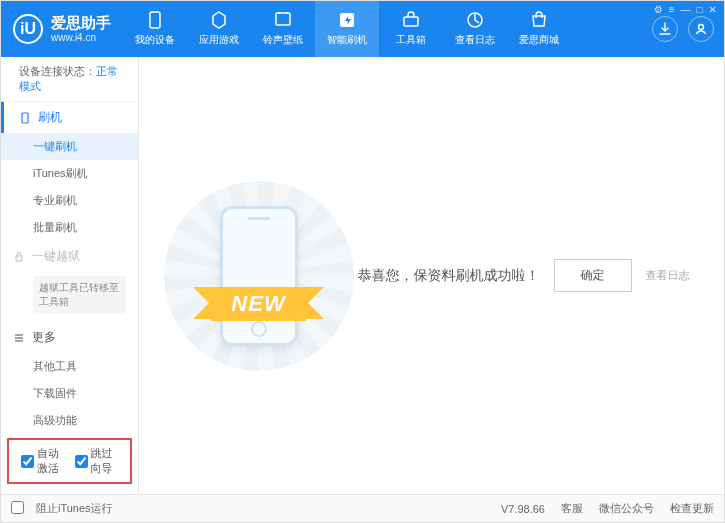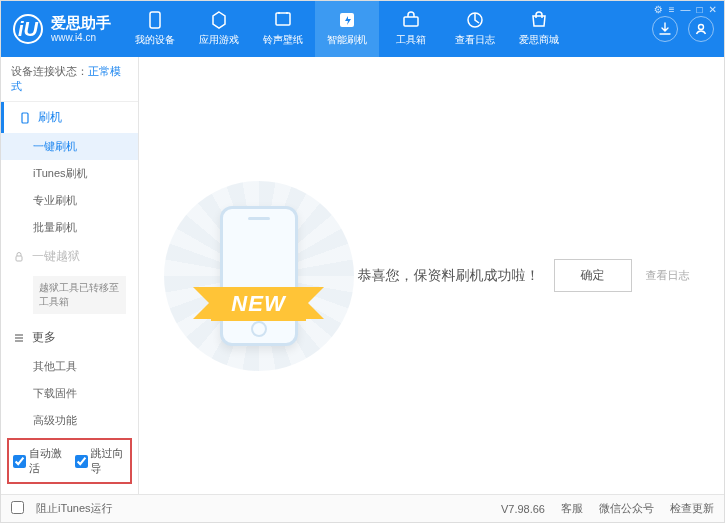--- a/index.html
+++ b/index.html
@@ -2,46 +2,46 @@
 <html><head>
 <meta charset="utf-8">
 <style>
 * { margin: 0; padding: 0; box-sizing: border-box; font-family: "Microsoft YaHei", sans-serif; }
 body { width: 725px; height: 523px; background: #fff; font-size: 12px; overflow: hidden; }
 .app { display: flex; flex-direction: column; height: 100%; border: 1px solid #ddd; }
 
 
 .header { background: #1a84ef; color: #fff; display: flex; align-items: stretch; height: 56px; }
 .brand { display: flex; align-items: center; padding: 0 12px; gap: 8px; }
-.brand-logo { width: 30px; height: 30px; border: 2px solid #fff; border-radius: 50%; display: flex; align-items: center; justify-content: center; font-size: 20px; font-weight: bold; font-style: italic; }
+.brand-logo { width: 30px; height: 30px; border: 2px solid #fff; border-radius: 50%; display: flex; align-items: center; justify-content: center; font-size: 16px; font-weight: bold; }
 .brand-txt { display: flex; flex-direction: column; line-height: 1.2; }
 .brand-name { font-size: 15px; font-weight: bold; }
 .brand-url { font-size: 10px; opacity: .9; }
 .nav { display: flex; flex: 1; }
 .nav-item { width: 64px; display: flex; flex-direction: column; align-items: center; justify-content: center; gap: 4px; cursor: pointer; font-size: 10px; }
 .nav-item.active { background: #3c9af2; }
 .nav-icon { width: 20px; height: 18px; display: flex; align-items: center; justify-content: center; }
 .header-right { display: flex; align-items: center; padding: 0 10px; gap: 10px; }
 .win-controls { position: absolute; top: 4px; right: 8px; display: flex; gap: 6px; font-size: 10px; color: #cfe5fb; cursor: pointer; }
 .circ-btn { width: 26px; height: 26px; border: 1.5px solid #8ec2f6; border-radius: 50%; display: flex; align-items: center; justify-content: center; }
 
 
 .body { display: flex; flex: 1; min-height: 0; }
 
 
 .sidebar { width: 138px; border-right: 1px solid #e5e5e5; display: flex; flex-direction: column; }
-.conn-status { padding: 7px 10px; font-size: 11px; color: #666; border-bottom: 1px solid #eee; }
+.conn-status { padding: 7px 18px; font-size: 11px; color: #666; border-bottom: 1px solid #eee; }
 .conn-status .val { color: #1a84ef; }
 .side-list { flex: 1; overflow: auto; }
 .side-group { padding: 7px 12px; display: flex; align-items: center; gap: 7px; color: #555; font-size: 12px; cursor: pointer; }
 .side-group.active { border-left: 3px solid #1a84ef; color: #1a84ef; padding-left: 15px; }
 .side-item { padding: 6px 12px 6px 32px; font-size: 11px; color: #666; cursor: pointer; }
 .side-item.selected { background: #e8f2fd; color: #1a84ef; }
 .side-note { margin: 4px 12px 8px 32px; padding: 5px 6px; background: #f5f5f5; font-size: 10px; color: #888; line-height: 1.4; }
-.side-checks { border: 2px solid #d94f4f; margin: 4px 6px; padding: 6px 4px; display: flex; gap: 10px; font-size: 11px; color: #555; align-items: center; }
+.side-checks { border: 2px solid #d94f4f; margin: 4px 6px; padding: 6px 12px; display: flex; gap: 10px; font-size: 11px; color: #555; align-items: center; }
 .chk { display: flex; align-items: center; gap: 3px; }
 .chk input { accent-color: #1a84ef; cursor: pointer; }
 .device { padding: 6px 10px; }
 
 
 .main { flex: 1; display: flex; flex-direction: row; align-items: center; justify-content: center; gap: 14px; position: relative; background: #fff; }
 .illus { width: 170px; height: 150px; position: relative; display: flex; align-items: center; justify-content: center; }
 .sunburst { position: absolute; width: 190px; height: 190px; border-radius: 50%; background: repeating-conic-gradient(#d9e4ed 0 10deg, #e8eff5 10deg 20deg); opacity: .5; }
 .phone { position: relative; width: 78px; height: 140px; background: #f6fbff; border: 3px solid #cfe2f2; border-radius: 12px; box-shadow: 0 4px 10px rgba(0,0,0,.08); }
 .phone::before { content: ""; position: absolute; top: 8px; left: 50%; transform: translateX(-50%); width: 22px; height: 3px; background: #cfe2f2; border-radius: 2px; }

